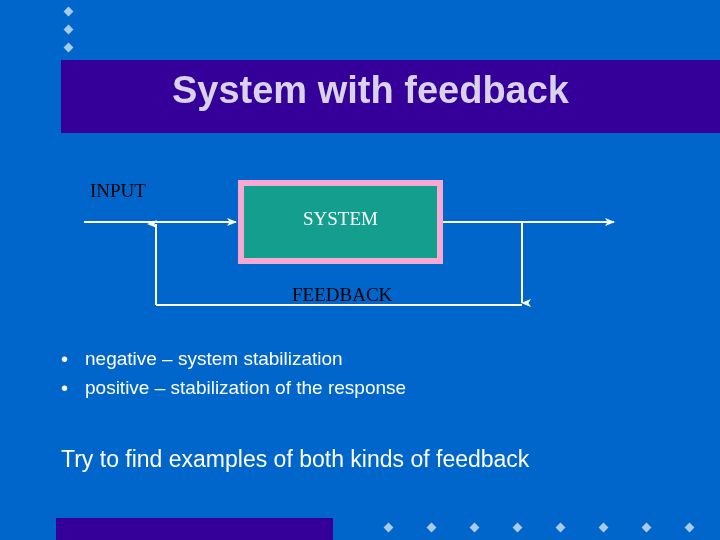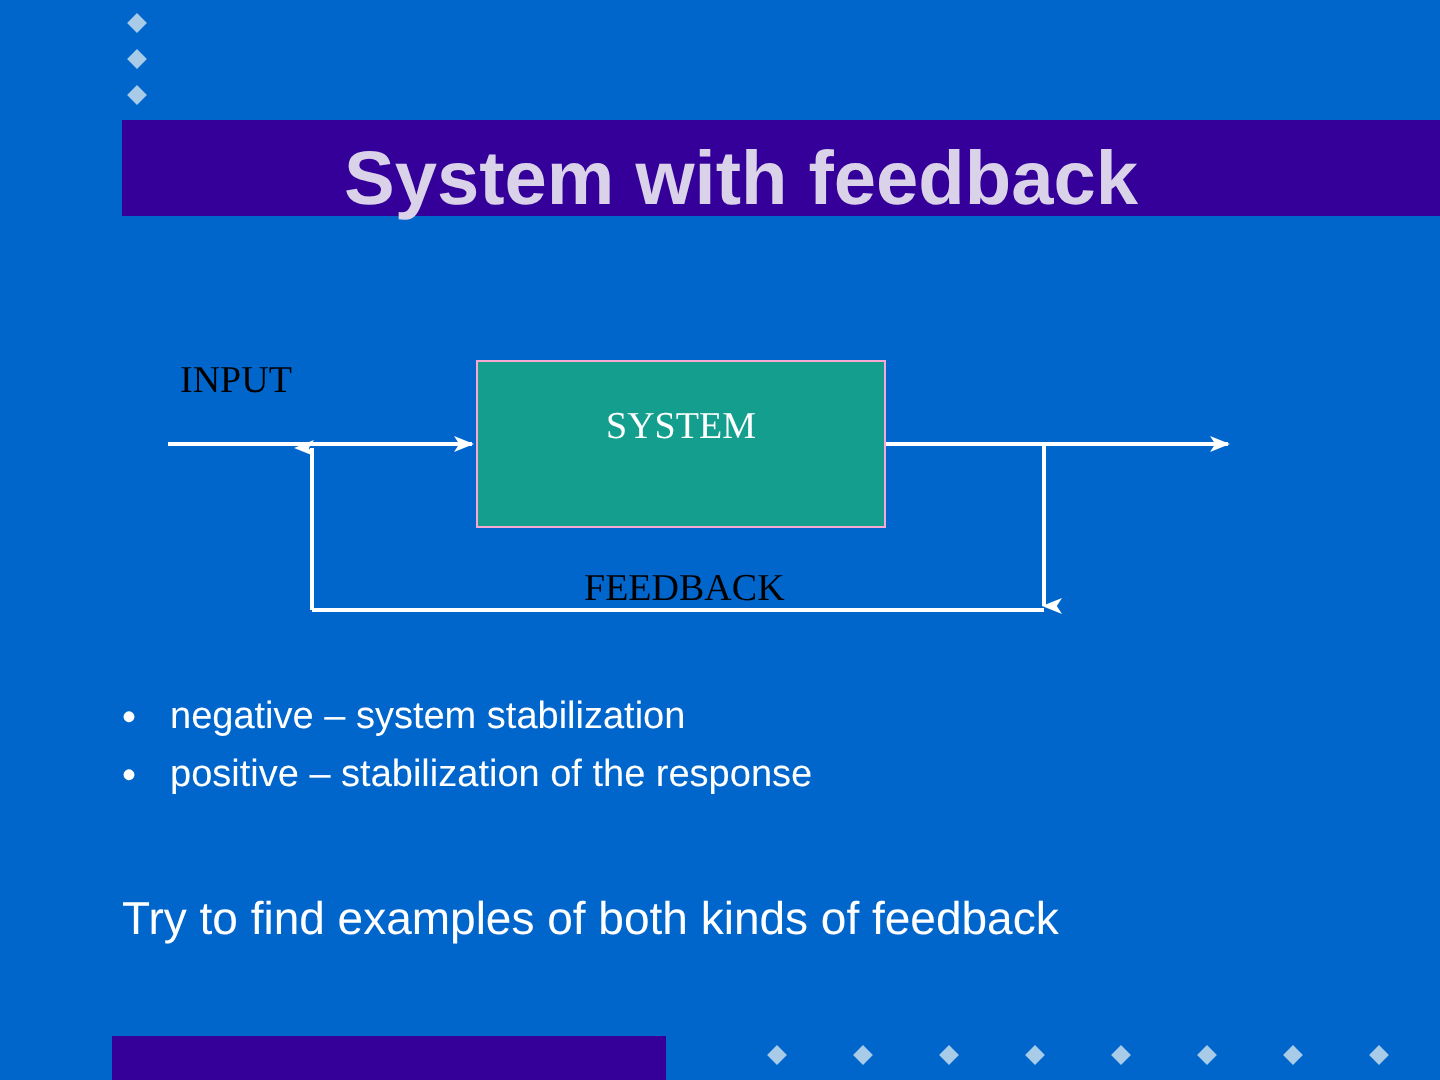--- a/index.html
+++ b/index.html
@@ -34,21 +34,21 @@
   #dot-a { left: 65px; top: 8px; }
   #dot-b { left: 65px; top: 26px; }
   #dot-c { left: 65px; top: 44px; }
 
   
   #title-band {
     position: absolute;
     left: 61px;
     top: 60px;
     width: 659px;
-    height: 48px;
+    height: 73px;
     background: #350099;
   }
   #title-text {
     position: absolute;
     left: 0;
     top: 0;
     width: 100%;
     height: 60px;
     line-height: 60px;
     text-align: center;
@@ -81,21 +81,21 @@
   #label-output { left: 498px; top: 180px; }
   #label-feedback { left: 267px; top: 284px; margin-left: 25px; }
 
   #system-box {
     position: absolute;
     left: 238px;
     top: 180px;
     width: 205px;
     height: 84px;
     background: #149e8e;
-    border: 1px solid #f9a8d4;
+    border: 6px solid #f9a8d4;
     box-sizing: border-box;
   }
   #label-system {
     position: absolute;
     left: 0;
     top: 22px;
     width: 100%;
     text-align: center;
     color: #ffffff;
     font-family: "Liberation Serif", serif;

